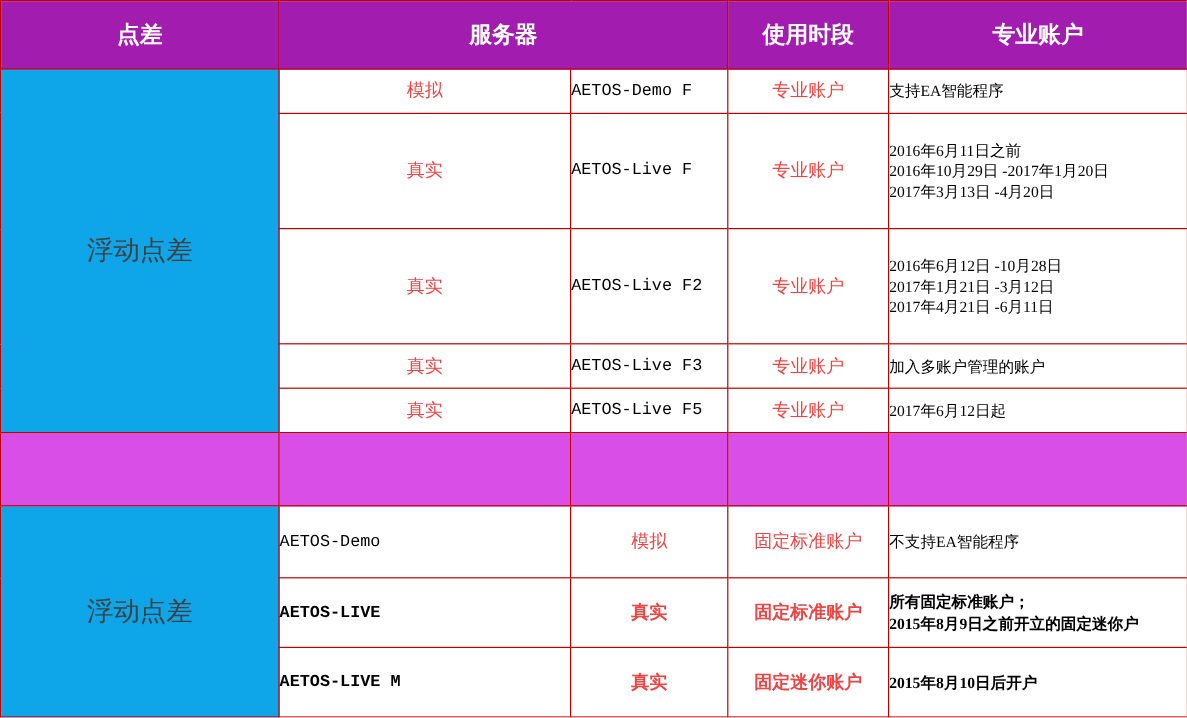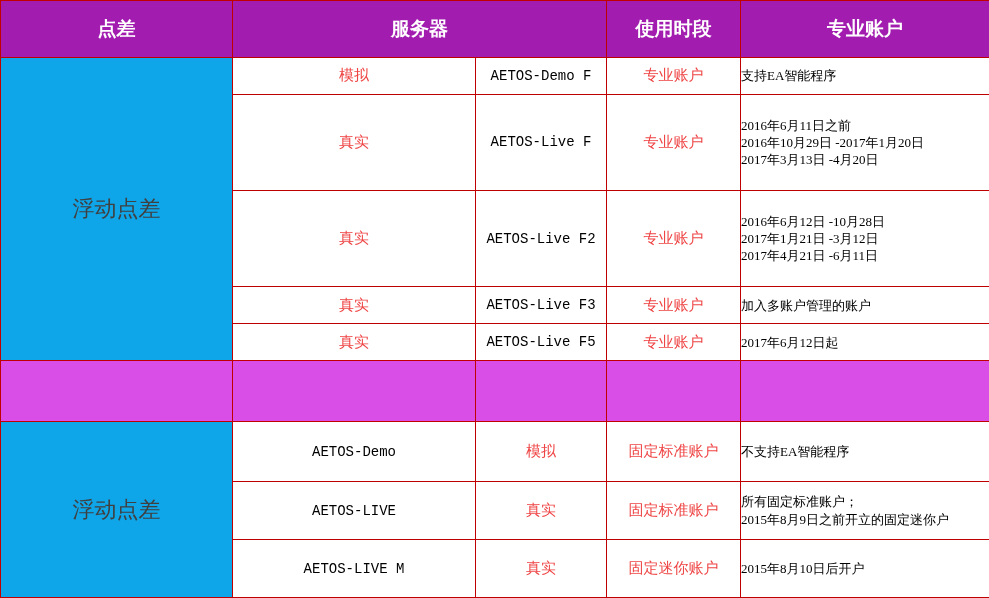--- a/index.html
+++ b/index.html
@@ -44,21 +44,20 @@
     background: #0ea5e9;
   }
   
   .cell-center {
     text-align: center;
     font-size: 15px;
     color: #ef4444;
     font-family: "Liberation Serif", serif;
   }
   .cell-mono {
-    text-align: center;
     font-size: 14px;
     color: #000000;
     font-family: "Liberation Mono", monospace;
   }
   .cell-left {
     text-align: left;
     font-size: 13px;
     color: #000000;
     padding-left: 6px;
     font-family: "Liberation Serif", serif;
@@ -66,21 +65,21 @@
   }
   .cell-left div {
     white-space: nowrap;
   }
   
   .sep-row td {
     background: #d94ee6;
     height: 60px;
   }
   .row-tall  { height: 60px; }
-  .row-tall2 { height: 58px; }
+  .row-tall2 { height: 58px; font-weight: bold; }
   
   col.c1 { width: 232px; }
   col.c2 { width: 243px; }
   col.c3 { width: 131px; }
   col.c4 { width: 134px; }
   col.c5 { width: 249px; }
 </style>
 </head>
 <body>
 

